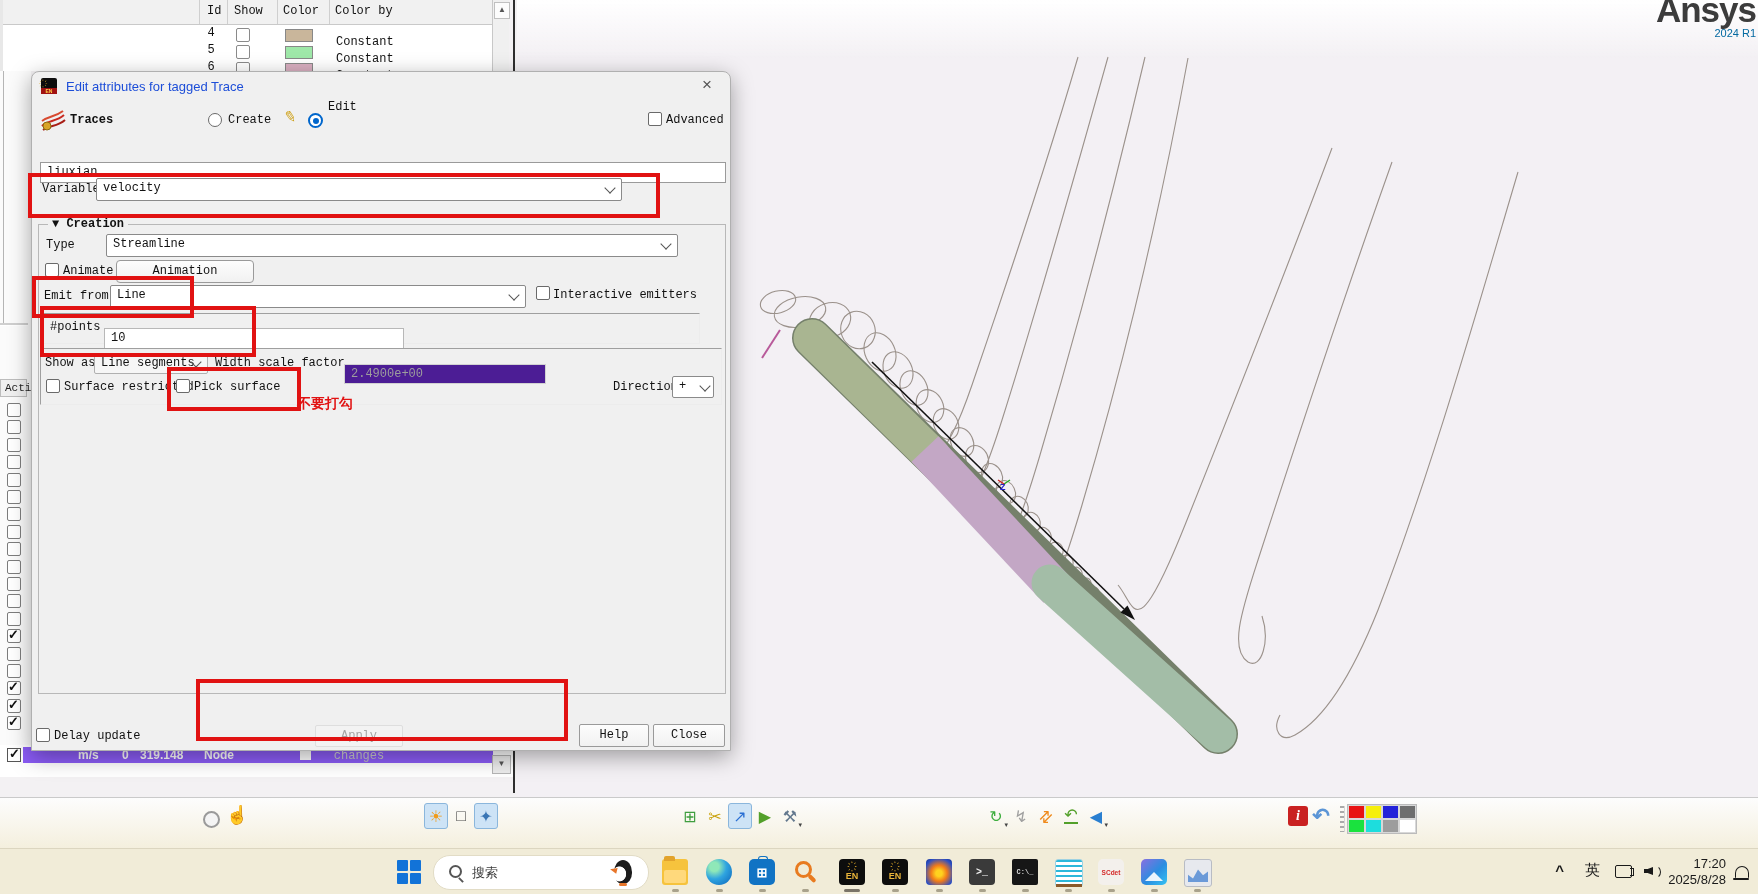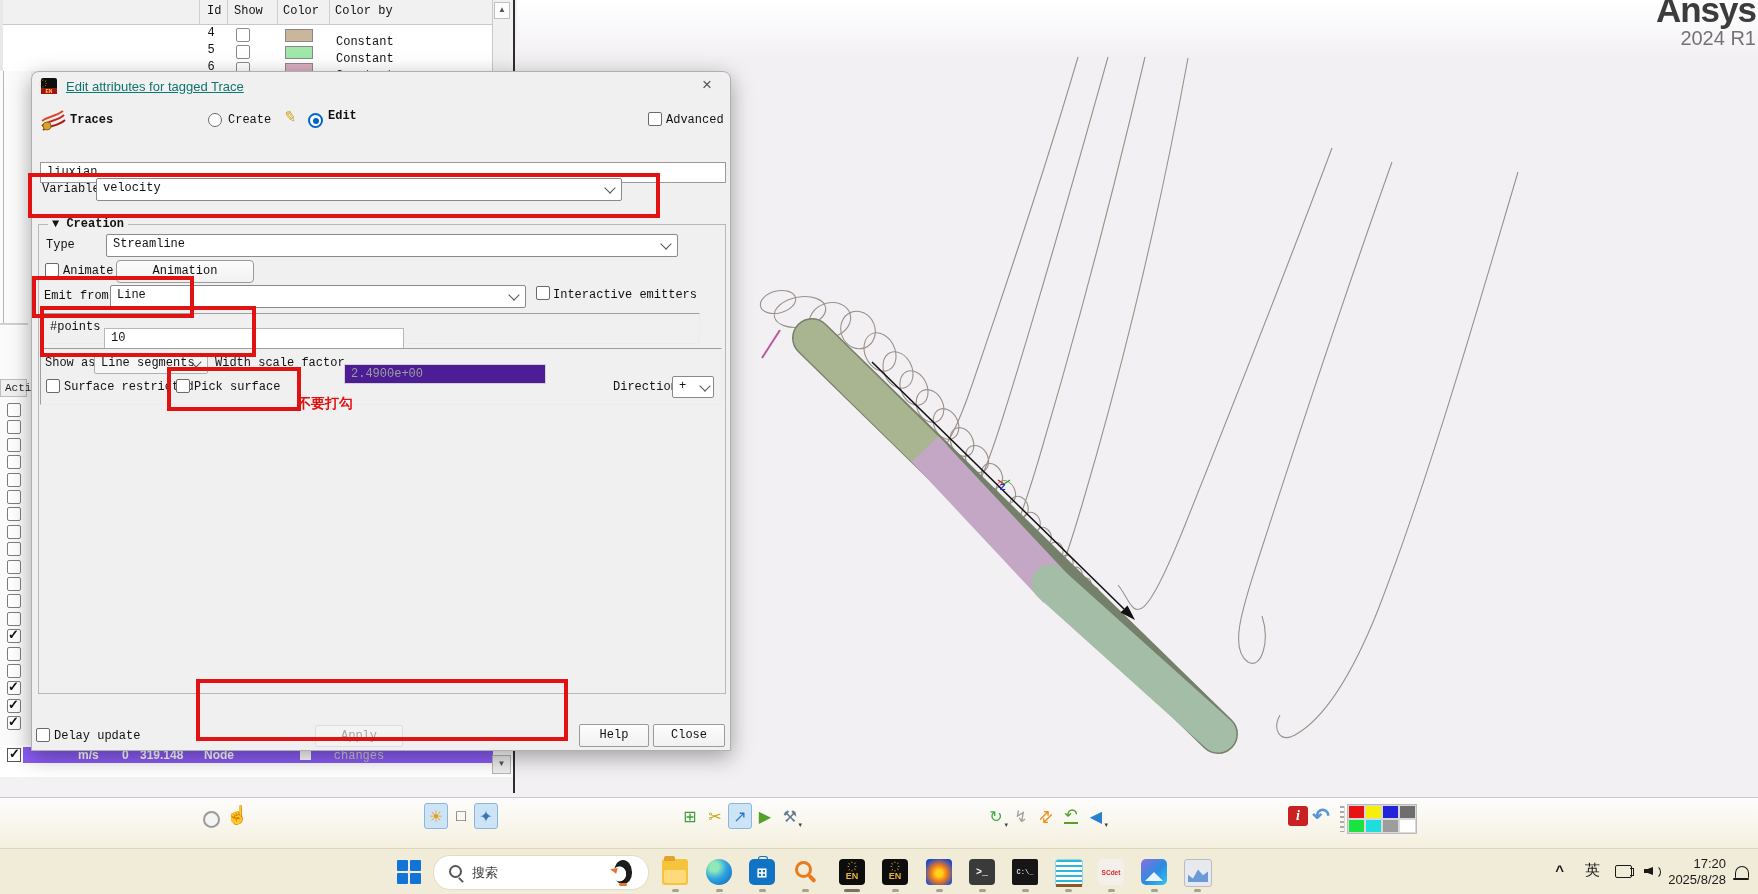--- a/index.html
+++ b/index.html
@@ -6,21 +6,21 @@
   #screen{position:relative;width:1758px;height:894px;overflow:hidden;background:#f3f1f3;
           font-family:"Liberation Sans",sans-serif;}
   .abs{position:absolute;}
   .mono{font-family:"Liberation Mono",monospace;font-size:12px;color:#111;}
 
   
   #viewport{left:517px;top:0;width:1241px;height:848px;background:#f3f0f4;}
   #viewport .topfade{left:0;top:0;right:0;height:60px;background:linear-gradient(#ffffff,rgba(255,255,255,0));}
   #watermark{right:2px;top:-8px;text-align:right;color:#3c3c3c;line-height:1;}
   #watermark .l1{font-size:35px;font-weight:bold;letter-spacing:-1px;}
-  #watermark .l2{font-size:20px;color:#737373;margin-top:1px;}
+  #watermark .l2{font-size:11px;color:#0369a1;margin-top:1px;}
 
   
   #ptable{left:0;top:0;width:492px;height:71px;background:#fff;border-left:3px solid #e8e8e8;}
   #phead{left:0;top:0;width:492px;height:24px;background:#f1f1f1;border-bottom:1px solid #c9c9c9;}
   .pcol{position:absolute;top:4px;font-family:"Liberation Mono",monospace;font-size:12px;color:#111;}
   .pvline{position:absolute;top:0;width:1px;height:24px;background:#cfcfcf;}
   .prow{position:absolute;left:0;width:492px;height:17px;}
   .prow .pid{position:absolute;left:200px;width:16px;text-align:center;font:12px "Liberation Mono",monospace;color:#111;}
   .prow .pcb{position:absolute;left:233px;top:2px;width:12px;height:12px;background:#fff;border:1px solid #8a8a8a;border-radius:2px;}
   .prow .psw{position:absolute;left:282px;top:3px;width:26px;height:11px;border:1px solid #888;}
@@ -74,21 +74,21 @@
            border:1px solid #bbb;background:#fff;}
   #palette .sw{border:1px solid #d8d8d8;box-sizing:border-box;}
   #pgrip{position:absolute;left:1340px;top:8px;width:4px;height:26px;
          background:repeating-linear-gradient(#aaa 0 2px,transparent 2px 5px);}
   .tsep{position:absolute;top:8px;width:1px;height:26px;background:#d5d5d5;}
 
   
   #dialog{left:31px;top:71px;width:698px;height:678px;background:#f0f0f0;border:1px solid #b0b0b0;
           border-radius:8px 8px 0 0;box-shadow:0 6px 22px rgba(0,0,0,.35);z-index:4;}
   #dlg-title{position:absolute;left:0;top:0;width:100%;height:28px;}
-  #dlg-title .txt{position:absolute;left:34px;top:7px;font-size:13px;color:#0f766e;text-decoration:underline;}
+  #dlg-title .txt{position:absolute;left:34px;top:7px;font-size:13px;color:#1d4ed8;}
   #dlg-icon{position:absolute;left:9px;top:6px;width:16px;height:16px;background:#0d0d0d;border-radius:2px;}
   #dlg-icon .knot{position:absolute;left:2px;top:0px;font-size:9px;color:#d8a428;}
   #dlg-icon .en{position:absolute;left:0;bottom:0;width:100%;height:6px;background:#a11212;color:#ffd24a;
                 font-size:5px;font-weight:bold;text-align:center;line-height:6px;}
   #dlg-close{position:absolute;right:12px;top:3px;font-size:17px;color:#555;width:22px;text-align:center;cursor:default;}
   .gb-label{position:absolute;background:#f0f0f0;padding:0 4px;font-weight:bold;}
   .cb{position:absolute;width:12px;height:12px;background:#fff;border:1px solid #6a6a6a;border-radius:2px;}
   .radio{position:absolute;width:12px;height:12px;background:#fff;border:1px solid #6a6a6a;border-radius:50%;}
   .radio.sel{border:2px solid #0066cc;width:11px;height:11px;}
   .radio.sel::after{content:"";position:absolute;left:2.5px;top:2.5px;width:6px;height:6px;border-radius:50%;background:#0066cc;}
@@ -389,21 +389,21 @@
       <path d="M2 18 C8 12 16 14 24 7" stroke="#c8281e" stroke-width="2" fill="none"></path>
       <path d="M2 13 C9 8 15 9 23 3" stroke="#d84a30" stroke-width="2" fill="none"></path>
       <path d="M3 22 C10 17 17 19 25 12" stroke="#a81e16" stroke-width="2" fill="none"></path>
       <circle cx="7" cy="18" r="4" fill="#d8a428" stroke="#8a6a10"></circle>
     </svg>
     <span class="abs mono" style="left:38px;top:41px;font-weight:bold">Traces</span>
     <span class="radio" style="left:176px;top:41px"></span>
     <span class="abs mono" style="left:196px;top:41px">Create</span>
     <span id="pencil" style="left:252px;top:36px">✎</span>
     <span class="radio sel" style="left:276px;top:41px"></span>
-    <span class="abs mono" style="left:296px;top:37px;font-weight:bold">Edit</span>
+    <span class="abs mono" style="left:296px;top:28px;font-weight:normal">Edit</span>
     <span class="cb" style="left:616px;top:40px"></span>
     <span class="abs mono" style="left:634px;top:41px">Advanced</span>
 
     <div class="txtin" style="left:8px;top:79px;width:684px;height:19px">
       <span class="val">liuxian</span>
     </div>
 
     <span class="abs mono" style="left:10px;top:110px">Variable</span>
     <div class="combo" style="left:64px;top:106px;width:524px;height:21px">
       <span class="val">velocity</span>

